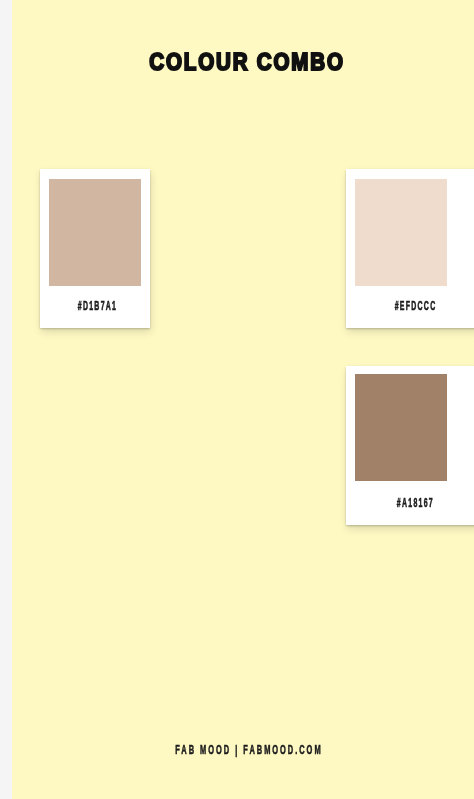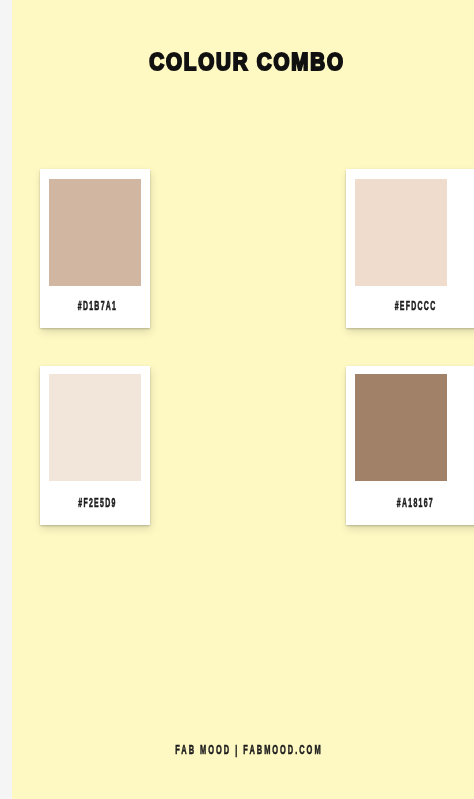--- a/index.html
+++ b/index.html
@@ -57,24 +57,20 @@
       <div class="chip" style="background: rgb(209, 183, 161);"></div>
       <div class="hex"><span>#D1B7A1</span></div>
     </div>
 
 
     <div class="card c2 r0">
       <div class="chip" style="background: rgb(239, 220, 204);"></div>
       <div class="hex"><span>#EFDCCC</span></div>
     </div>
 
-    <div class="card c0 r1">
-      <div class="chip" style="background: rgb(242, 229, 217);"></div>
-      <div class="hex"><span>#F2E5D9</span></div>
-    </div>
 
 
     <div class="card c2 r1">
       <div class="chip" style="background: rgb(161, 129, 103);"></div>
       <div class="hex"><span>#A18167</span></div>
     </div>
 
   </div>
 
 

